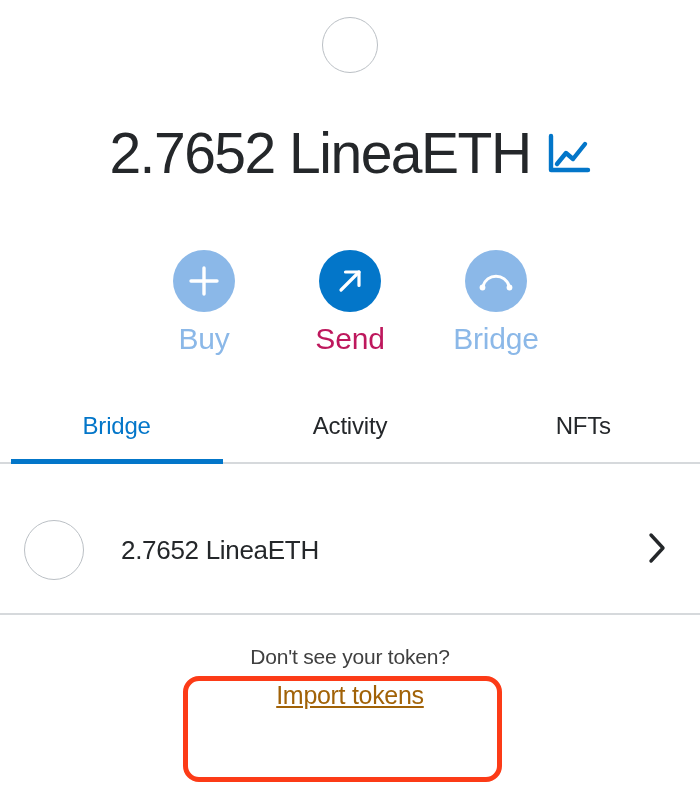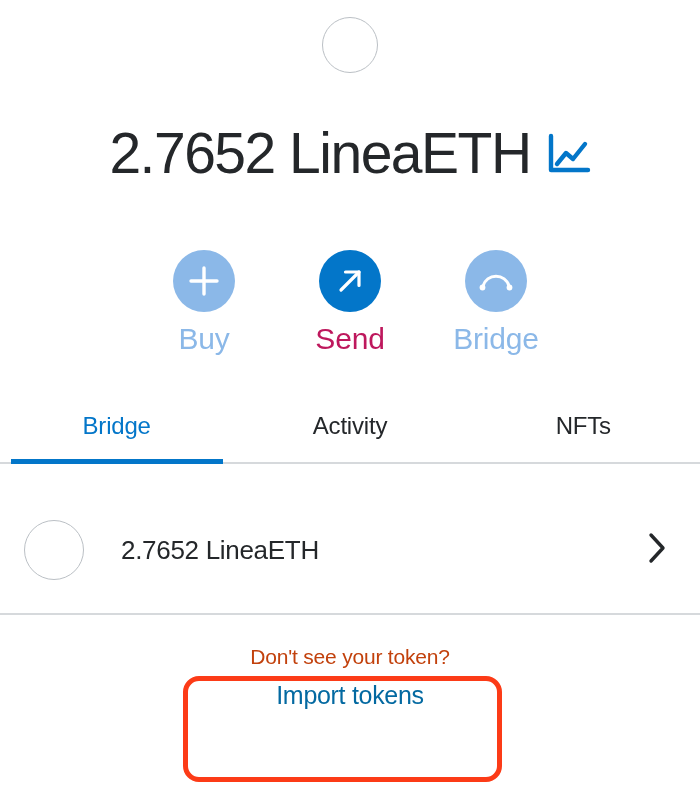--- a/index.html
+++ b/index.html
@@ -157,30 +157,31 @@
     width: 100%;
   }
 
   
   .footer {
     padding-top: 30px;
     text-align: center;
   }
   .footer-text {
     font-size: 21px;
-    color: #c2410c;
+    color: #404040;
     letter-spacing: -0.2px;
   }
   .import-link {
     display: inline-block;
     margin-top: 12px;
     font-size: 25px;
-    color: #0369a1;
+    color: #a16207;
     cursor: pointer;
     letter-spacing: -0.3px;
+    text-decoration: underline;
   }
 
   
   .highlight-box {
     position: absolute;
     left: 183px;
     top: 676px;
     width: 319px;
     height: 106px;
     border: 5px solid #fc3b17;

